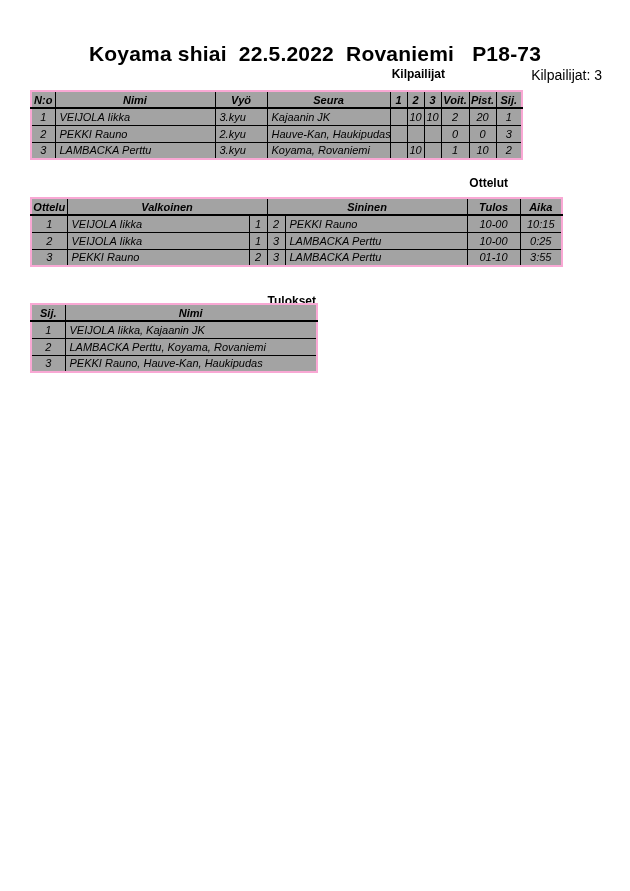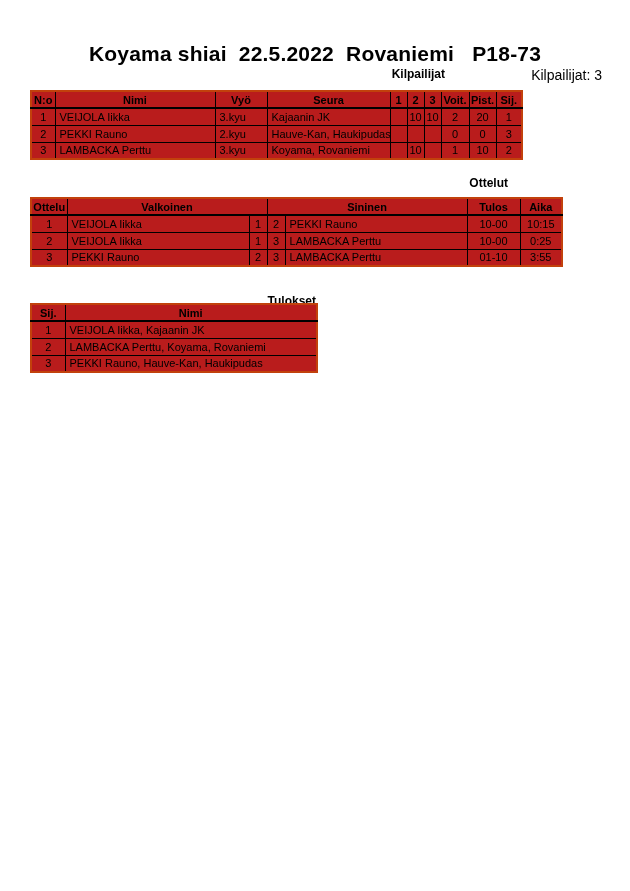--- a/index.html
+++ b/index.html
@@ -21,22 +21,23 @@
     position:absolute; font-size:12px; font-weight:bold; text-align:right;
   }
   .count {
     position:absolute; top:67px; right:28px; font-size:14px;
   }
 
   table {
     position:absolute;
     border-collapse:collapse;
     table-layout:fixed;
-    background:#b91c1c;
-    border:2px solid #c2410c;
+    background:#a3a3a3;
+    border:2px solid #f9a8d4;
+    font-style:italic;
   }
   td, th {
     border:1px solid #000;
     font-size:11px;
     height:17px;
     overflow:hidden;
     white-space:nowrap;
     font-weight:normal;
     vertical-align:middle;
   }

